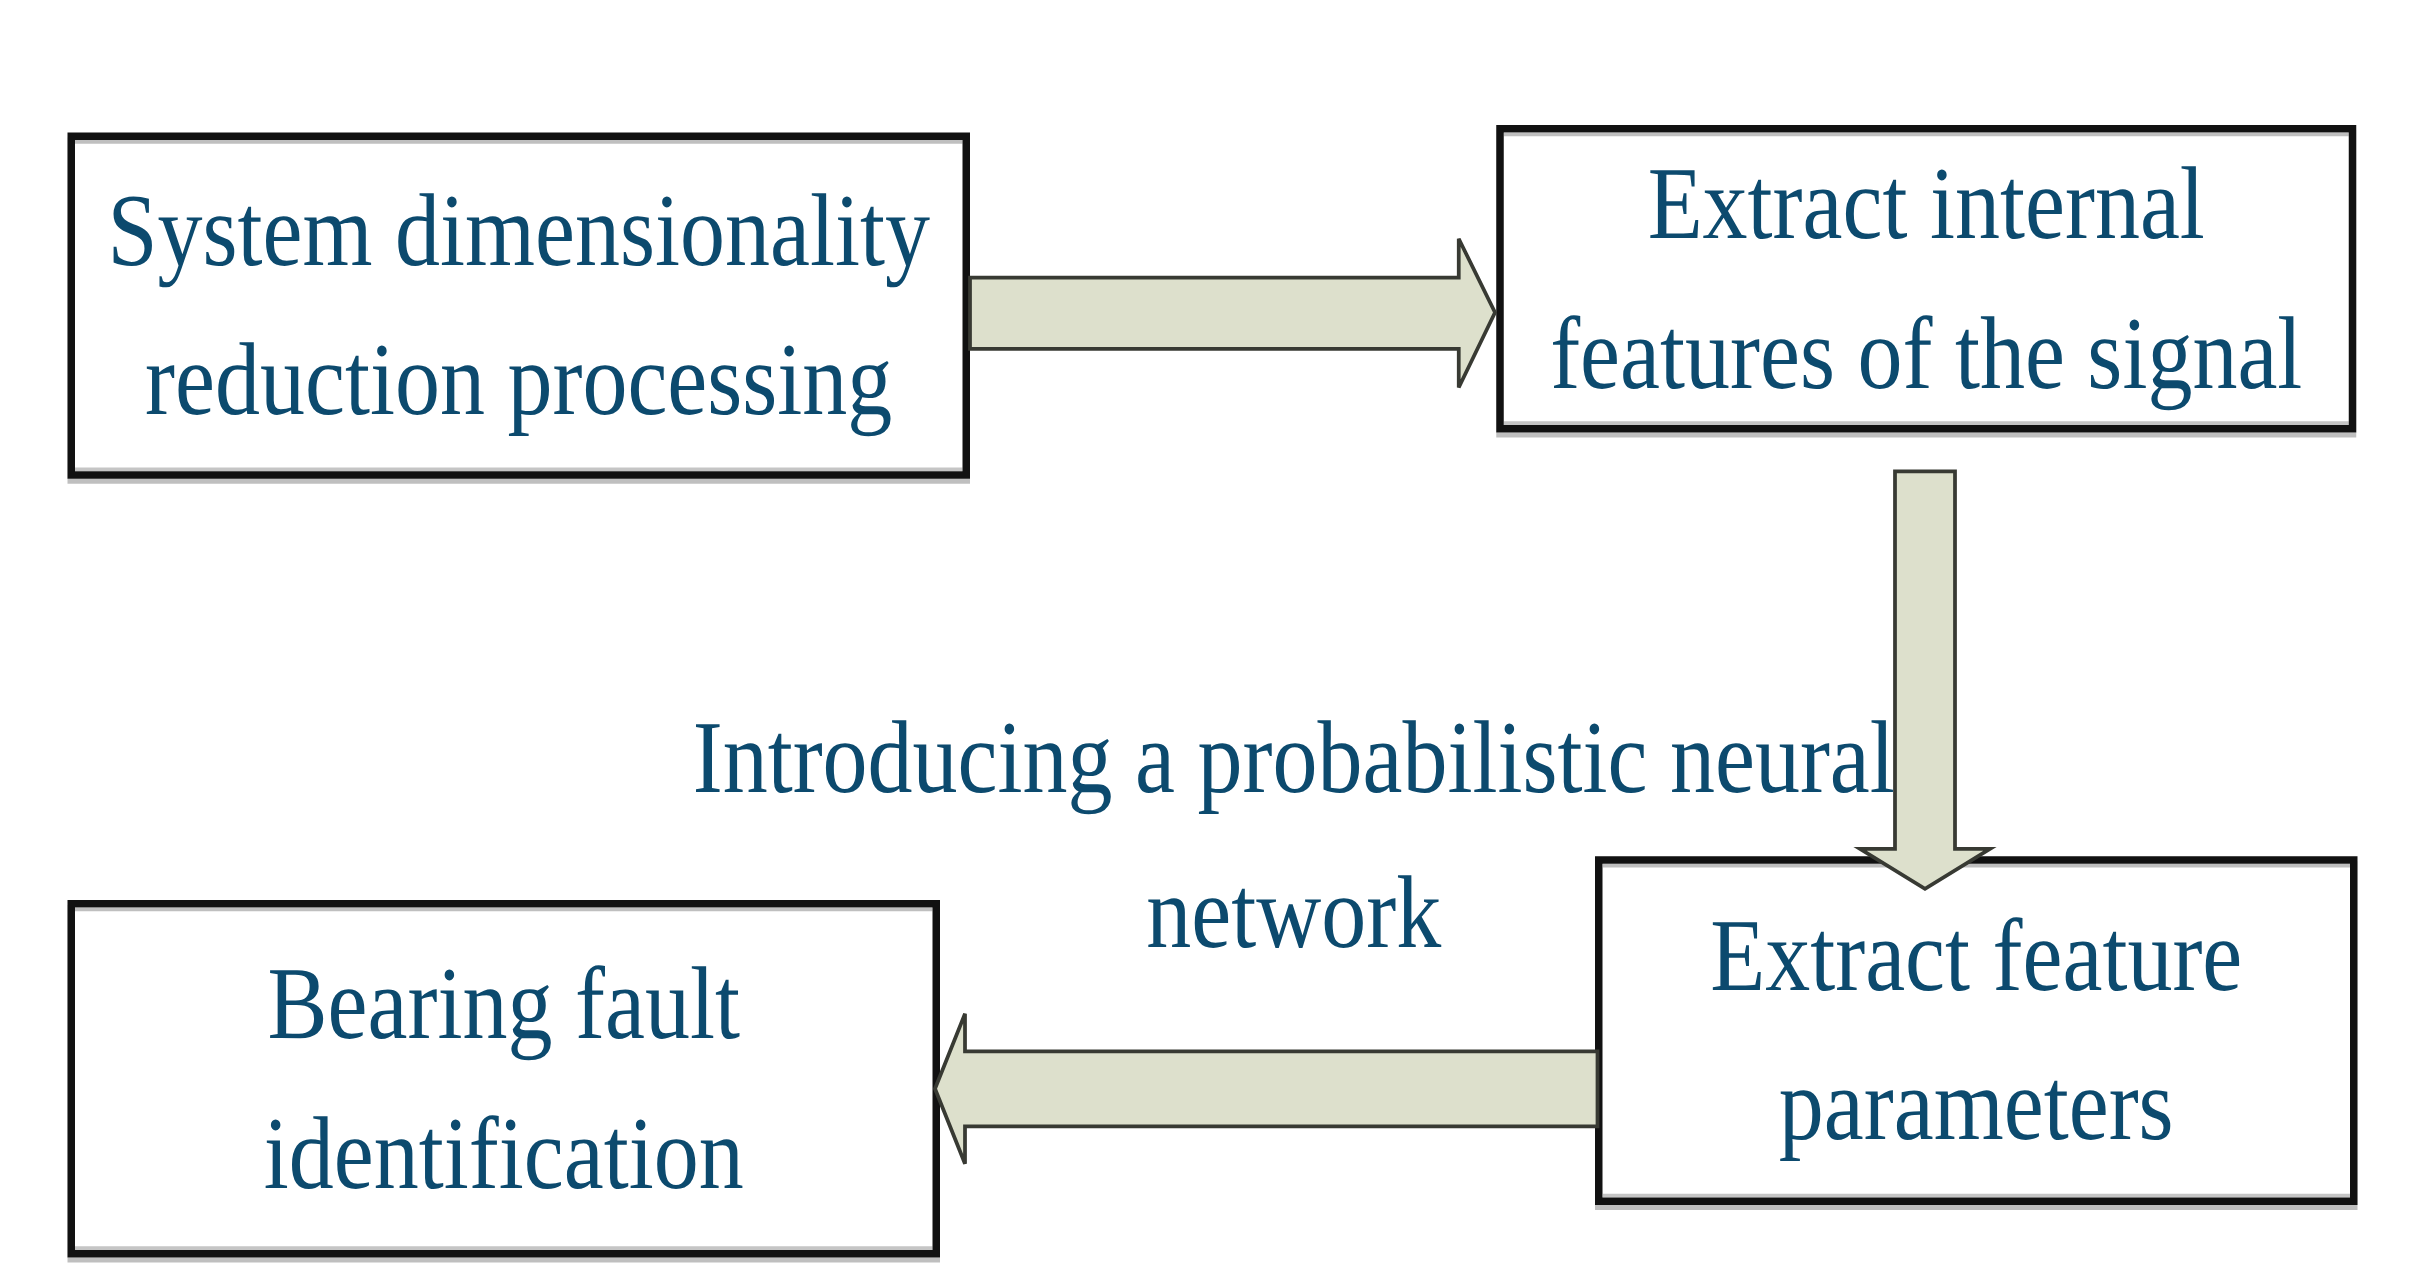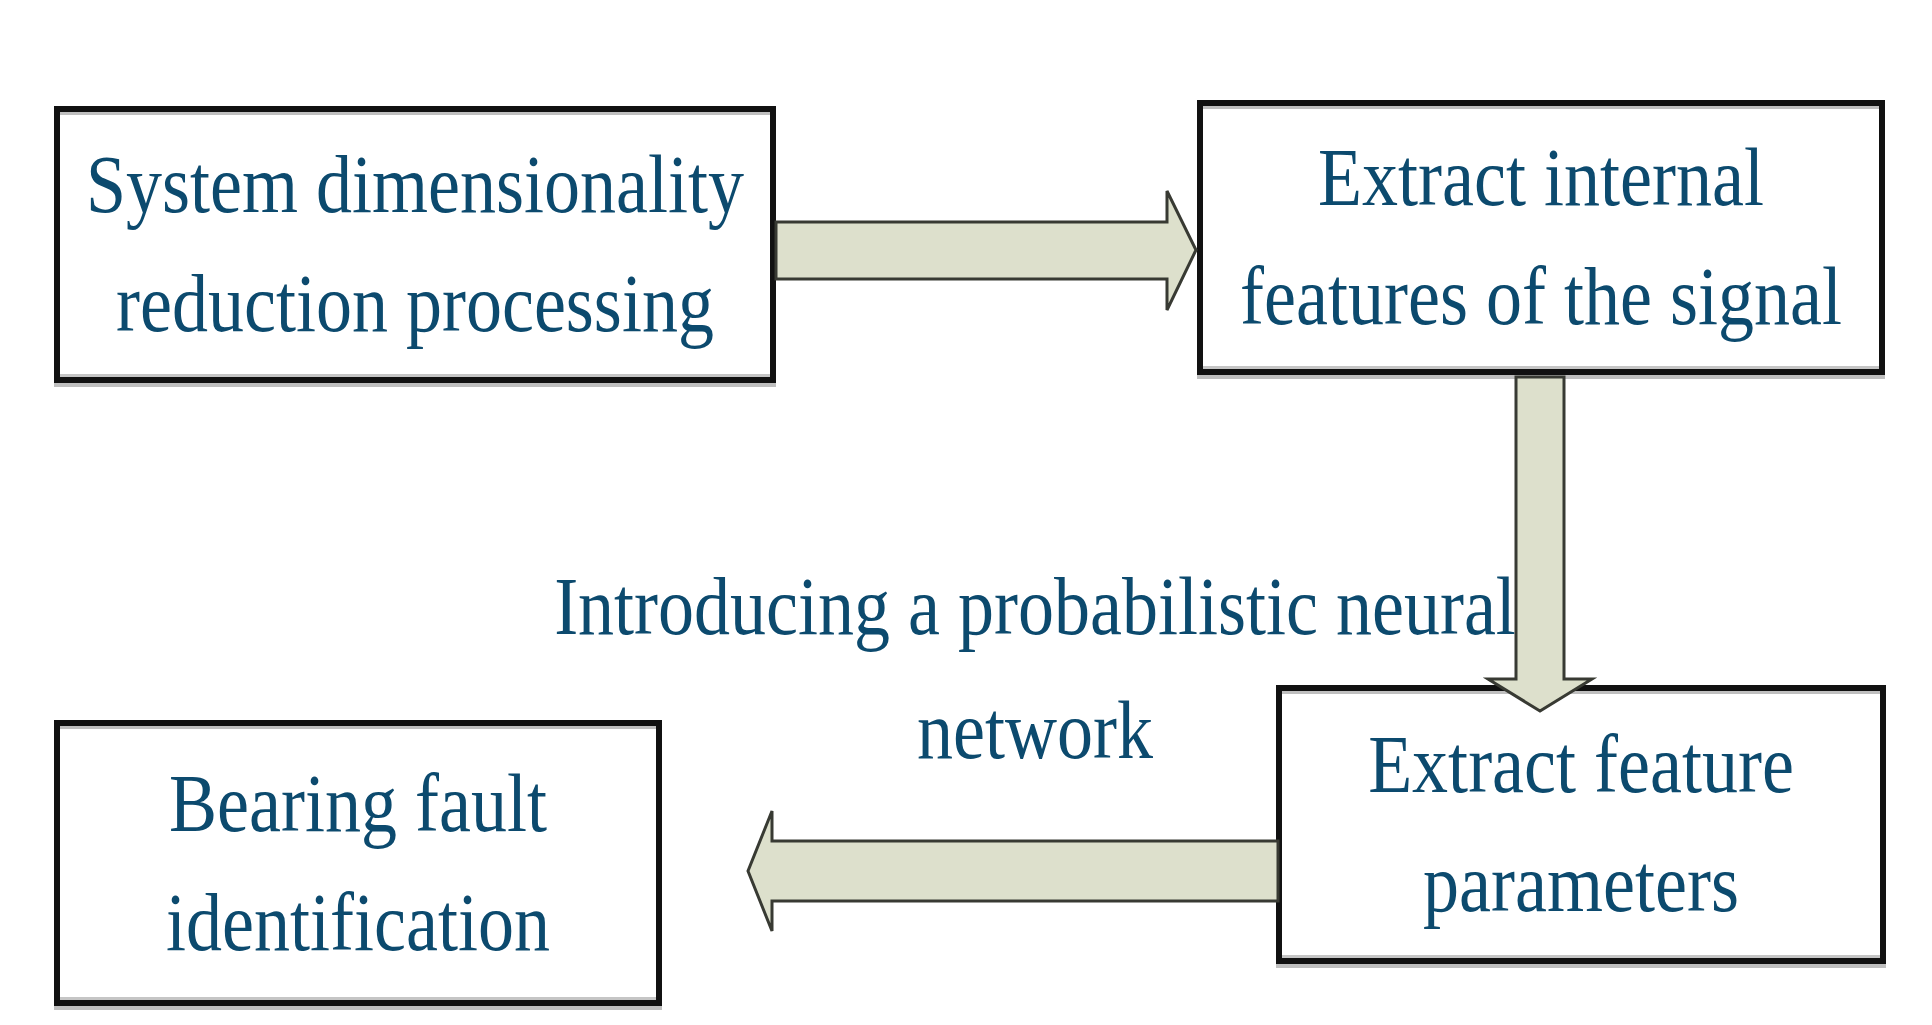--- a/index.html
+++ b/index.html
@@ -35,23 +35,23 @@
     font-size: 72px;
     line-height: 1.45;
     text-align: center;
     transform: scaleY(1.15);
     transform-origin: center center;
     white-space: nowrap;
   }
   .line { display: block; white-space: nowrap; }
 
   #node-1 { left: 54px;   top: 67px;  width: 722px; height: 277px; }
-  #node-2 { left: 1197px; top: 61px;  width: 688px; height: 275px; }
+  #node-2 { left: 1197px; top: 61px;  width: 688px; height: 246px; }
   #node-3 { left: 1276px; top: 646px; width: 610px; height: 279px; }
-  #node-4 { left: 54px;   top: 681px; width: 608px; height: 286px; }
+  #node-4 { left: 54px;   top: 681px; width: 698px; height: 286px; }
 
   .annotation {
     position: absolute;
     left: 530px;
     top: 505px;
     width: 1010px;
     font-size: 72px;
     line-height: 1.5;
     text-align: center;
     transform: scaleY(1.15);

